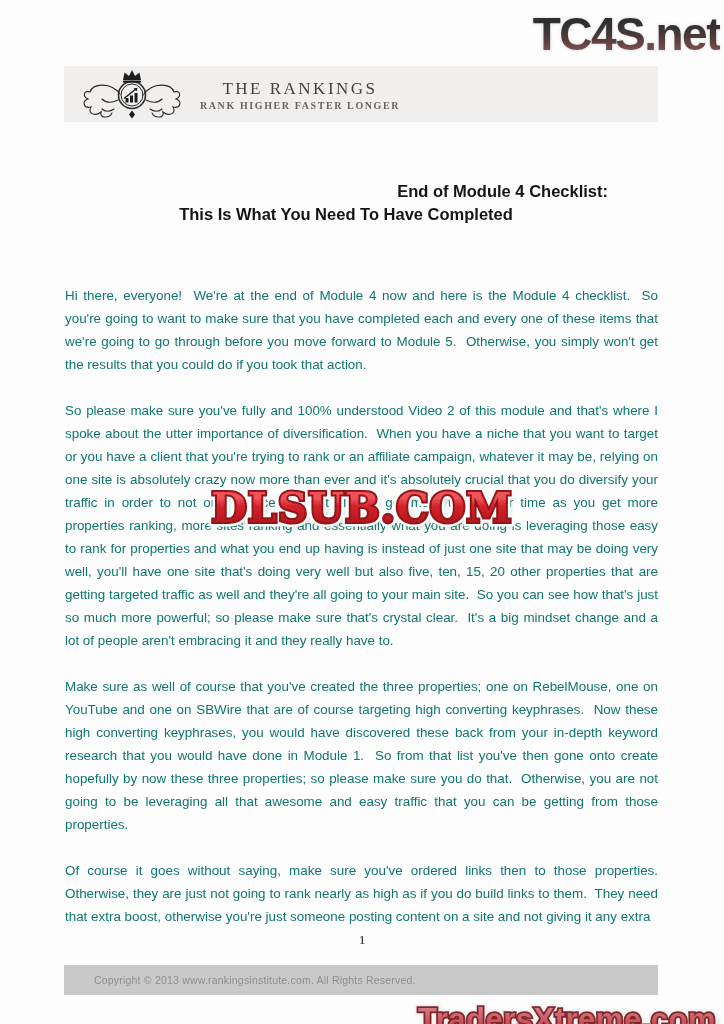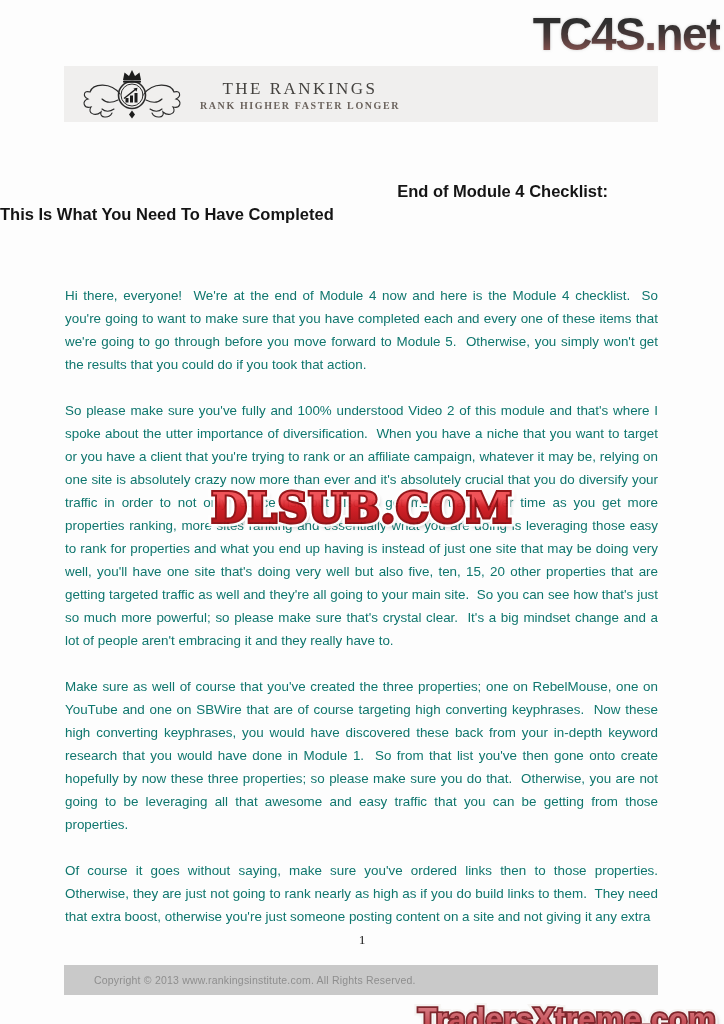--- a/index.html
+++ b/index.html
@@ -42,21 +42,21 @@
     color:#6b635d; font-weight:bold;
   }
 
   
   .doc-title {
     position:absolute; left:0; top:163px; width:608px;
     text-align:right; font-weight:bold; font-size:16.5px; color:#151515;margin-top:19px;
   }
   .doc-subtitle {
     position:absolute; left:0; top:201px; width:692px;
-    text-align:left; font-weight:bold; font-size:16.5px; line-height:26px;
+    text-align:center; font-weight:bold; font-size:16.5px; line-height:26px;
     color:#151515;
   }
 
   
   .body-text {
     position:absolute; left:65px; top:284px; width:593px;
     font-size:13.4px; line-height:23px; color:#0f766e;
     text-align:justify;
   }
   .body-text p { margin:0 0 23px 0; white-space:pre-wrap; }

